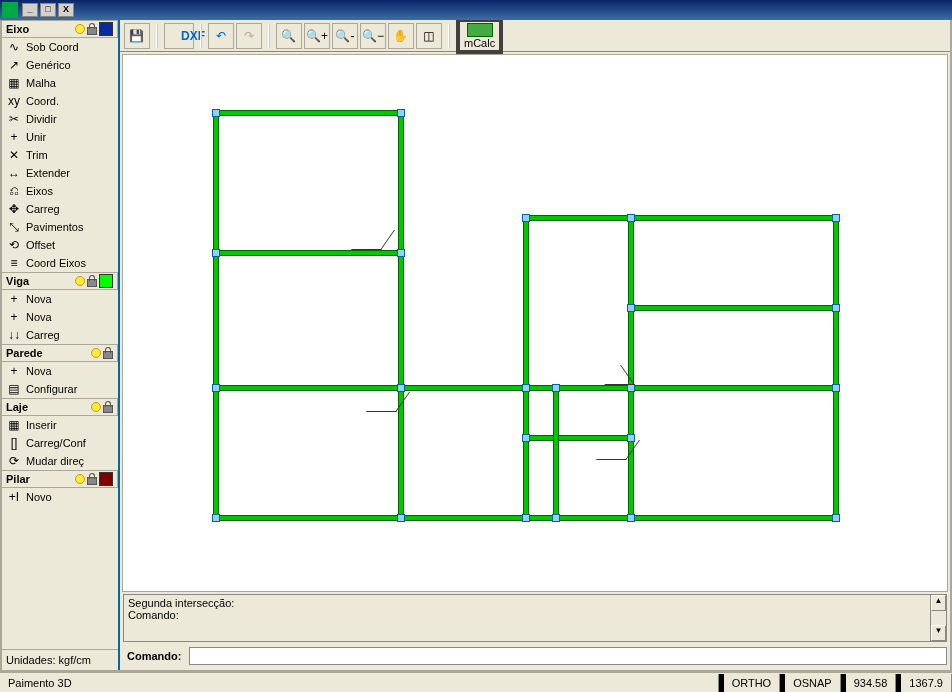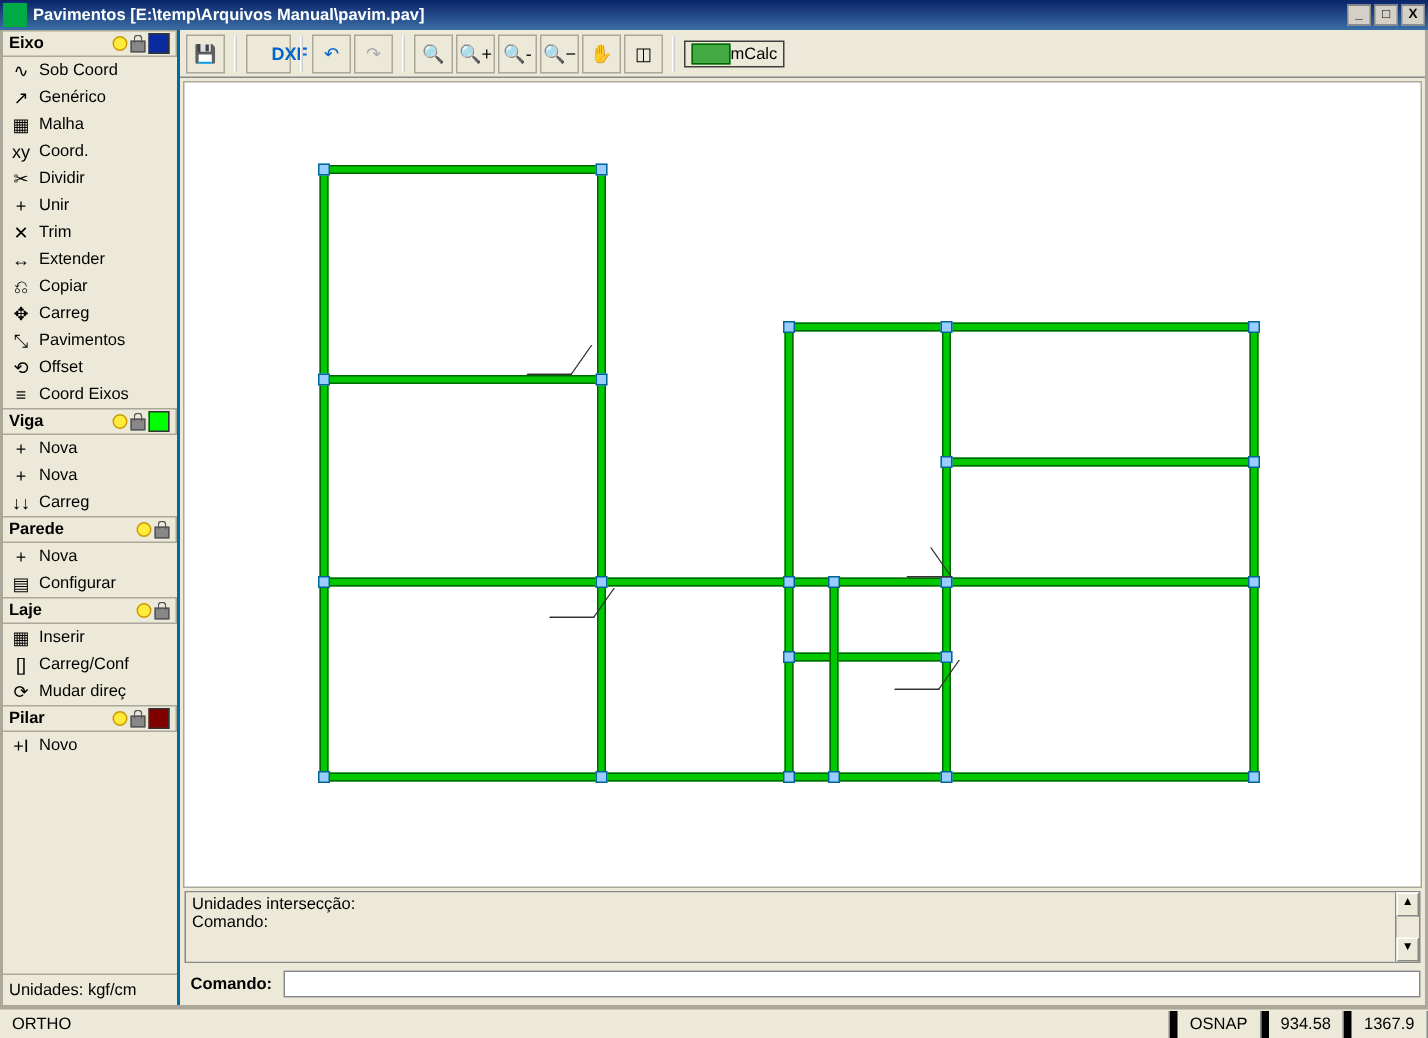--- a/index.html
+++ b/index.html
@@ -21,21 +21,21 @@
 .section-head .lock::after { content:""; position:absolute; top:0; left:2px; width:4px; height:5px; border:1px solid #555; border-bottom:none; border-radius:3px 3px 0 0; }
 .section-head .swatch { width:14px; height:14px; margin-left:2px; border:1px solid #333; }
 .tool-item { height:18px; display:flex; align-items:center; padding:0 4px; cursor:default; gap:4px; }
 .tool-icon { width:16px; height:16px; display:flex; align-items:center; justify-content:center; font-size:12px; }
 .units-box { margin-top:auto; padding:4px; border-top:1px solid #aca899; }
 
 .right { flex:1; display:flex; flex-direction:column; }
 .toolbar { height:32px; background:#ece9d8; border-bottom:1px solid #888; display:flex; align-items:center; padding:0 4px; gap:2px; }
 .tbtn { width:26px; height:26px; border:1px solid #aca899; background:#ece9d8; display:flex; align-items:center; justify-content:center; font-size:12px; cursor:default; }
 .tdiv { width:2px; height:24px; background:#ccc; border-left:1px solid #fff; margin:0 4px; }
-.mcalc { display:flex; flex-direction:row; align-items:center; border:1px solid #404040; padding:1px 4px; font-size:9px; }
+.mcalc { display:flex; flex-direction:column; align-items:center; border:4px solid #404040; padding:1px 4px; font-size:9px; }
 .mcalc-icon { width:26px; height:14px; background:#4a4; border:1px solid #060; }
 
 .canvas-area { flex:1; background:#fff; position:relative; overflow:hidden; margin:2px; border:1px solid #aca899; }
 .drawing { position:absolute; inset:0; }
 .wall { position:absolute; background:#00c800; }
 .wall.h { height:6px; border-top:1px solid #060; border-bottom:1px solid #060; }
 .wall.v { width:6px; border-left:1px solid #060; border-right:1px solid #060; }
 .node { position:absolute; width:8px; height:8px; background:#99ccff; border:1px solid #069; transform:translate(-50%,-50%); }
 .diag { position:absolute; width:30px; height:20px; border-right:1px solid #333; border-bottom:1px solid #333; transform:skewX(-35deg); }
 
@@ -50,21 +50,20 @@
 
 .statusbar { height:20px; background:#ece9d8; border-top:1px solid #aca899; display:flex; align-items:center; font-size:10px; }
 .status-cell { padding:0 8px; border-left:5px solid #000000; border-right:1px solid #888; height:18px; display:flex; align-items:center; }
 .status-cell:first-child { flex:1; border-left:none; }
 </style>
 </head>
 <body>
 
 <div class="titlebar">
   <div class="icon"></div>
-  <div class="titlebar-text">Pavimentos [E:\temp\Arquivos Manual\pavim.pav]</div>
   <div class="winbtns">
     <div class="winbtn">_</div>
     <div class="winbtn">□</div>
     <div class="winbtn">X</div>
   </div>
 </div>
 
 <div class="main">
   <div class="sidebar" id="sidebar">
 
@@ -101,21 +100,21 @@
       <div class="tool-item">
         <span class="tool-icon">✕</span>
         <span>Trim</span>
       </div>
       <div class="tool-item">
         <span class="tool-icon">↔</span>
         <span>Extender</span>
       </div>
       <div class="tool-item">
         <span class="tool-icon">⎌</span>
-        <span>Copiar</span>
+        <span>Eixos</span>
       </div>
       <div class="tool-item">
         <span class="tool-icon">✥</span>
         <span>Carreg</span>
       </div>
       <div class="tool-item">
         <span class="tool-icon">⤡</span>
         <span>Pavimentos</span>
       </div>
       <div class="tool-item">
@@ -253,35 +252,36 @@
 
         <div class="diag" style="left:235px;top:175px;"></div>
         <div class="diag" style="left:250px;top:337px;"></div>
         <div class="diag" style="left:475px;top:310px;transform:skewX(35deg);"></div>
         <div class="diag" style="left:480px;top:385px;"></div>
       </div>
     </div>
 
     <div class="log-area">
       <div class="log-text">
-        <div>Unidades intersecção:</div>
+        <div>Segunda intersecção:</div>
         <div>Comando:</div>
       </div>
       <div class="scroll">
         <div class="scroll-btn">▲</div>
         <div style="flex:1"></div>
         <div class="scroll-btn">▼</div>
       </div>
     </div>
 
     <div class="cmd-area">
       <span class="cmd-label">Comando:</span>
       <input class="cmd-input" value="" style="">
     </div>
   </div>
 </div>
 
 <div class="statusbar">
+  <div class="status-cell">Paimento 3D</div>
   <div class="status-cell">ORTHO</div>
   <div class="status-cell">OSNAP</div>
   <div class="status-cell">934.58</div>
   <div class="status-cell">1367.9</div>
 </div>
 
 </body></html>

